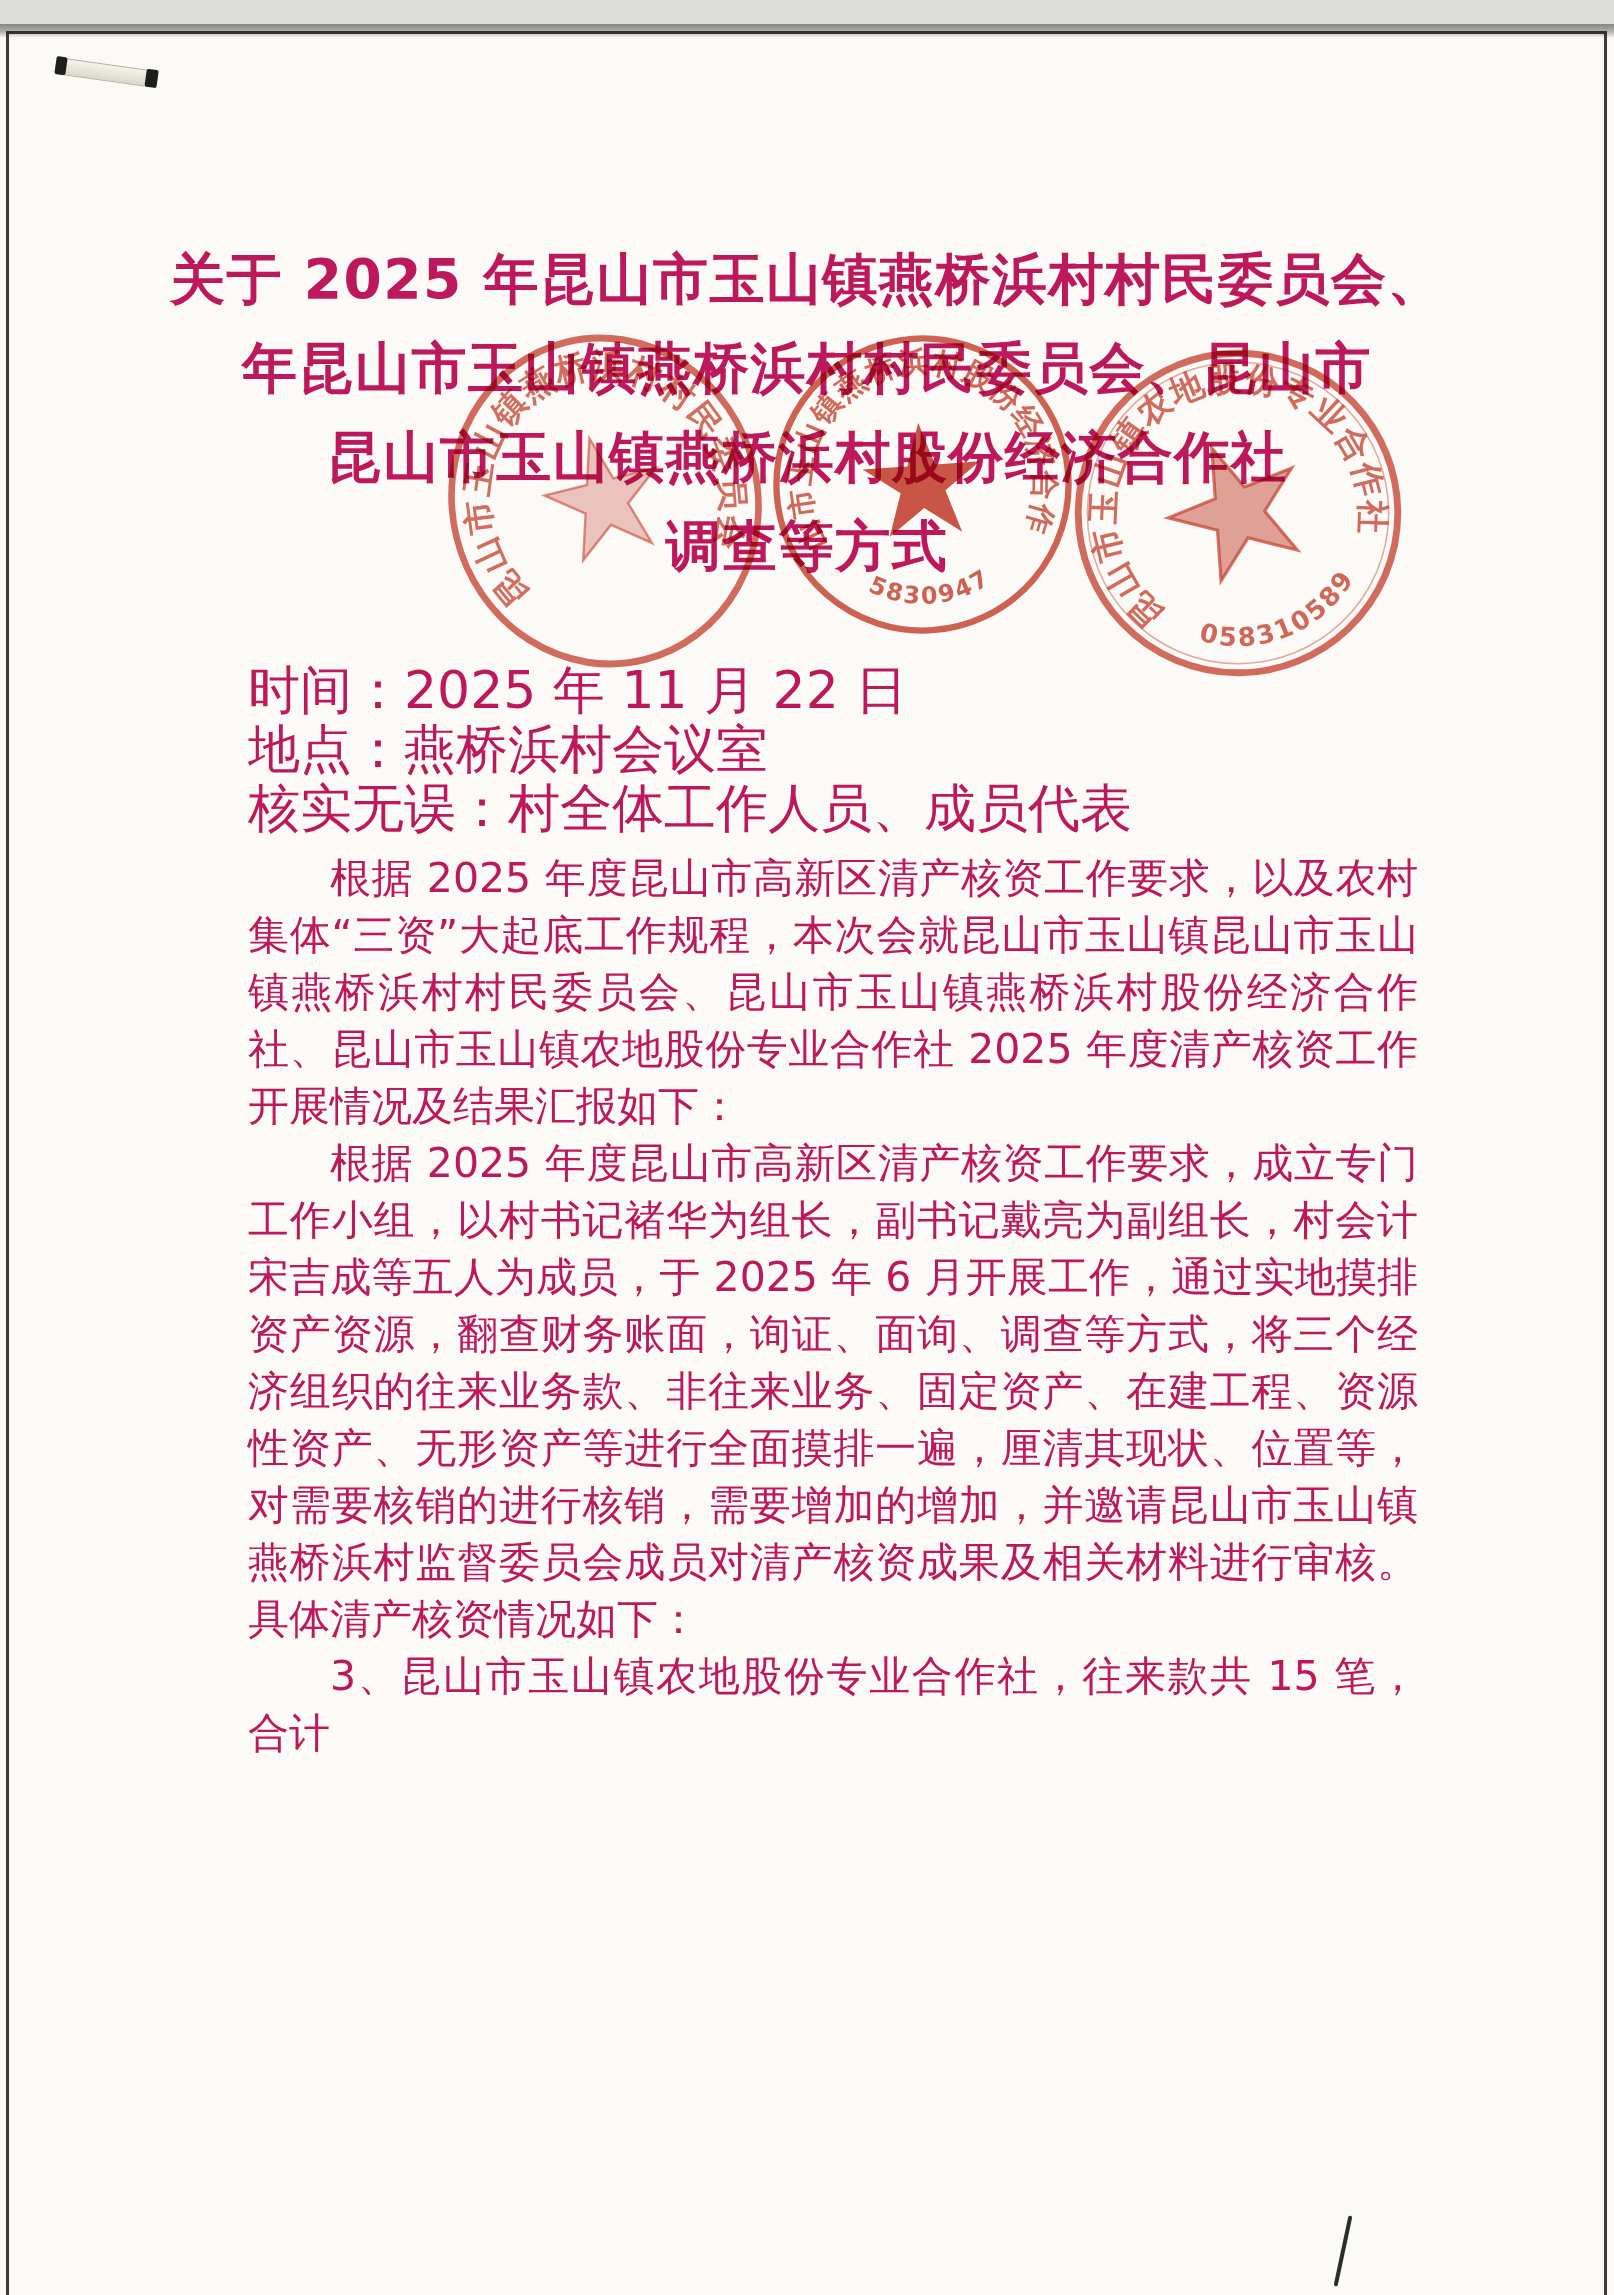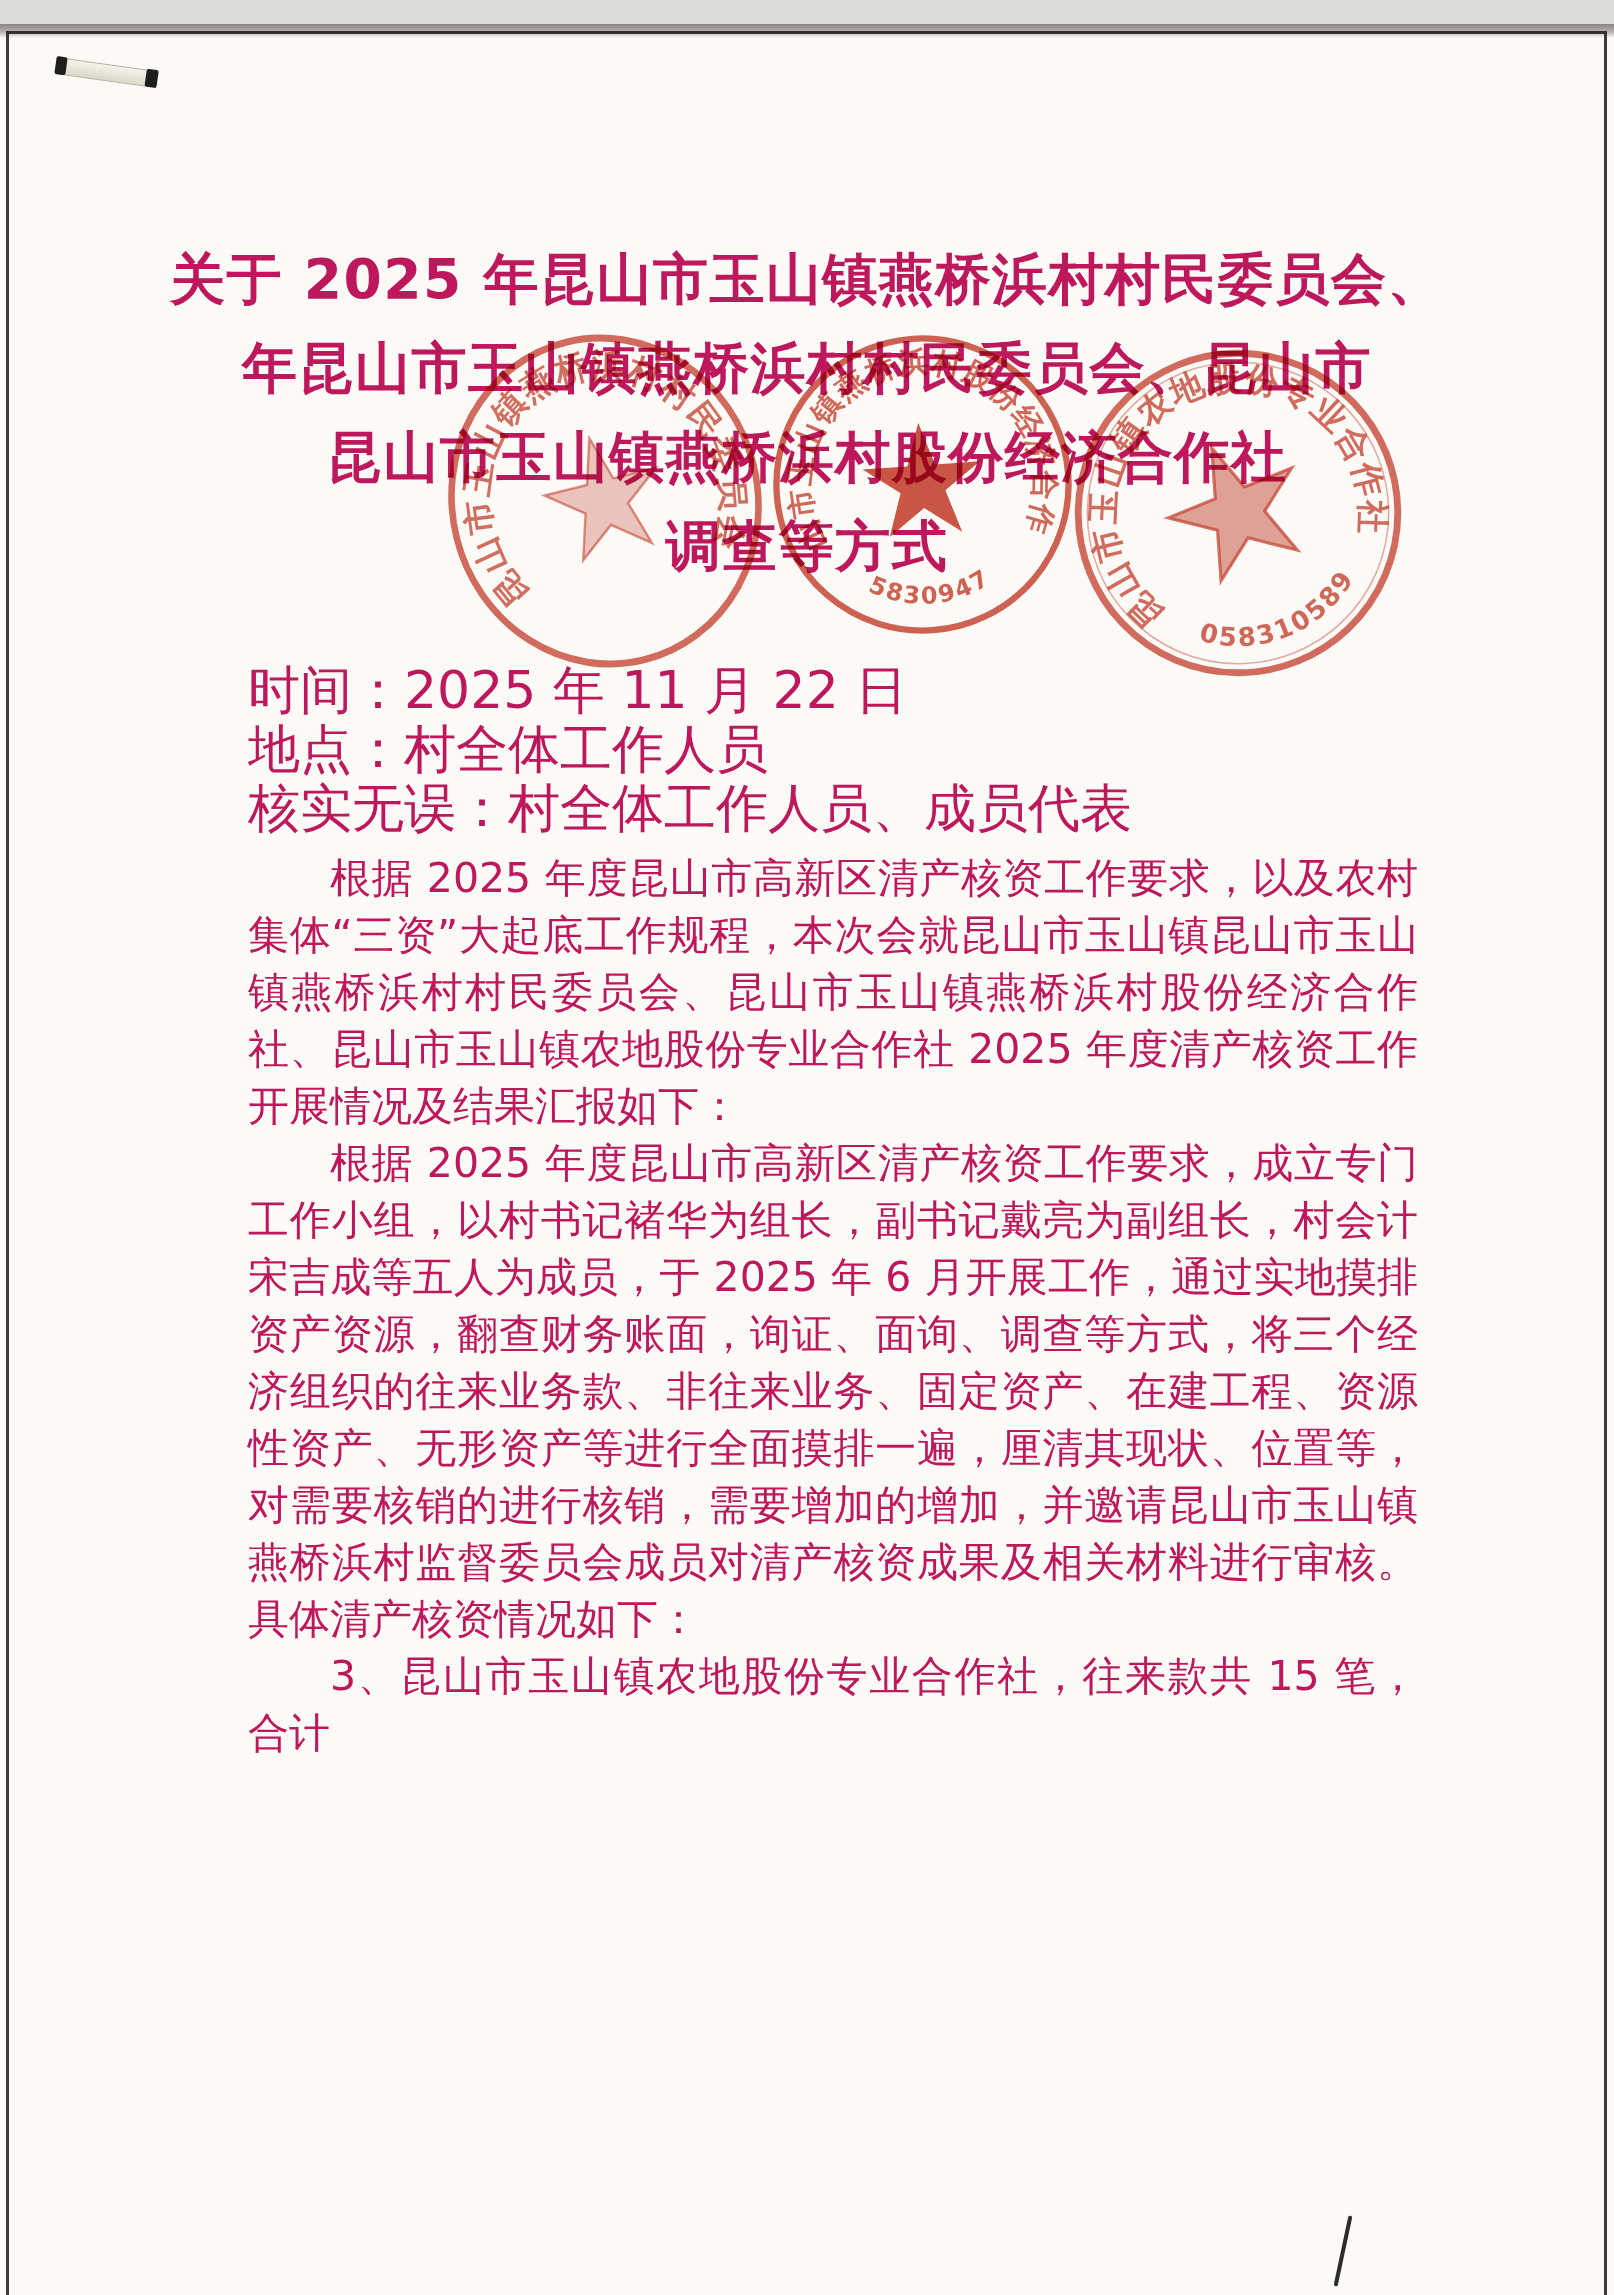--- a/index.html
+++ b/index.html
@@ -117,21 +117,21 @@
       <textPath href="#ring3" startOffset="50%" text-anchor="middle">昆山市玉山镇农地股份专业合作社</textPath>
     </text>
     <path d="M0,-1 L0.2245,-0.309 L0.951,-0.309 L0.3633,0.118 L0.5878,0.809 L0,0.382 L-0.5878,0.809 L-0.3633,0.118 L-0.951,-0.309 L-0.2245,-0.309 Z" transform="scale(92)" fill="#c43a28" fill-opacity="0.5" stroke="#c43a28" stroke-width="0.045" stroke-opacity="0.75"></path>
     <text font-size="34" fill="#c43a28" fill-opacity="0.82" letter-spacing="3">
       <textPath href="#num3" startOffset="50%" text-anchor="middle">3205831058913</textPath>
     </text>
   </svg>
 
   <div class="meta">
     <div>时间：2025 年 11 月 22 日</div>
-    <div>地点：村全体工作人员</div>
+    <div>地点：燕桥浜村会议室</div>
     <div>核实无误：村全体工作人员、成员代表</div>
   </div>
 
   <div class="bodytext">
     <p>根据 2025 年度昆山市高新区清产核资工作要求，以及农村集体“三资”大起底工作规程，本次会就昆山市玉山镇昆山市玉山镇燕桥浜村村民委员会、昆山市玉山镇燕桥浜村股份经济合作社、昆山市玉山镇农地股份专业合作社 2025 年度清产核资工作开展情况及结果汇报如下：</p>
     <p>根据 2025 年度昆山市高新区清产核资工作要求，成立专门工作小组，以村书记褚华为组长，副书记戴亮为副组长，村会计宋吉成等五人为成员，于 2025 年 6 月开展工作，通过实地摸排资产资源，翻查财务账面，询证、面询、调查等方式，将三个经济组织的往来业务款、非往来业务、固定资产、在建工程、资源性资产、无形资产等进行全面摸排一遍，厘清其现状、位置等，对需要核销的进行核销，需要增加的增加，并邀请昆山市玉山镇燕桥浜村监督委员会成员对清产核资成果及相关材料进行审核。具体清产核资情况如下：</p>
     <p>3、昆山市玉山镇农地股份专业合作社，往来款共 15 笔，合计</p>
   </div>
 
   <div class="pen-mark"></div>

